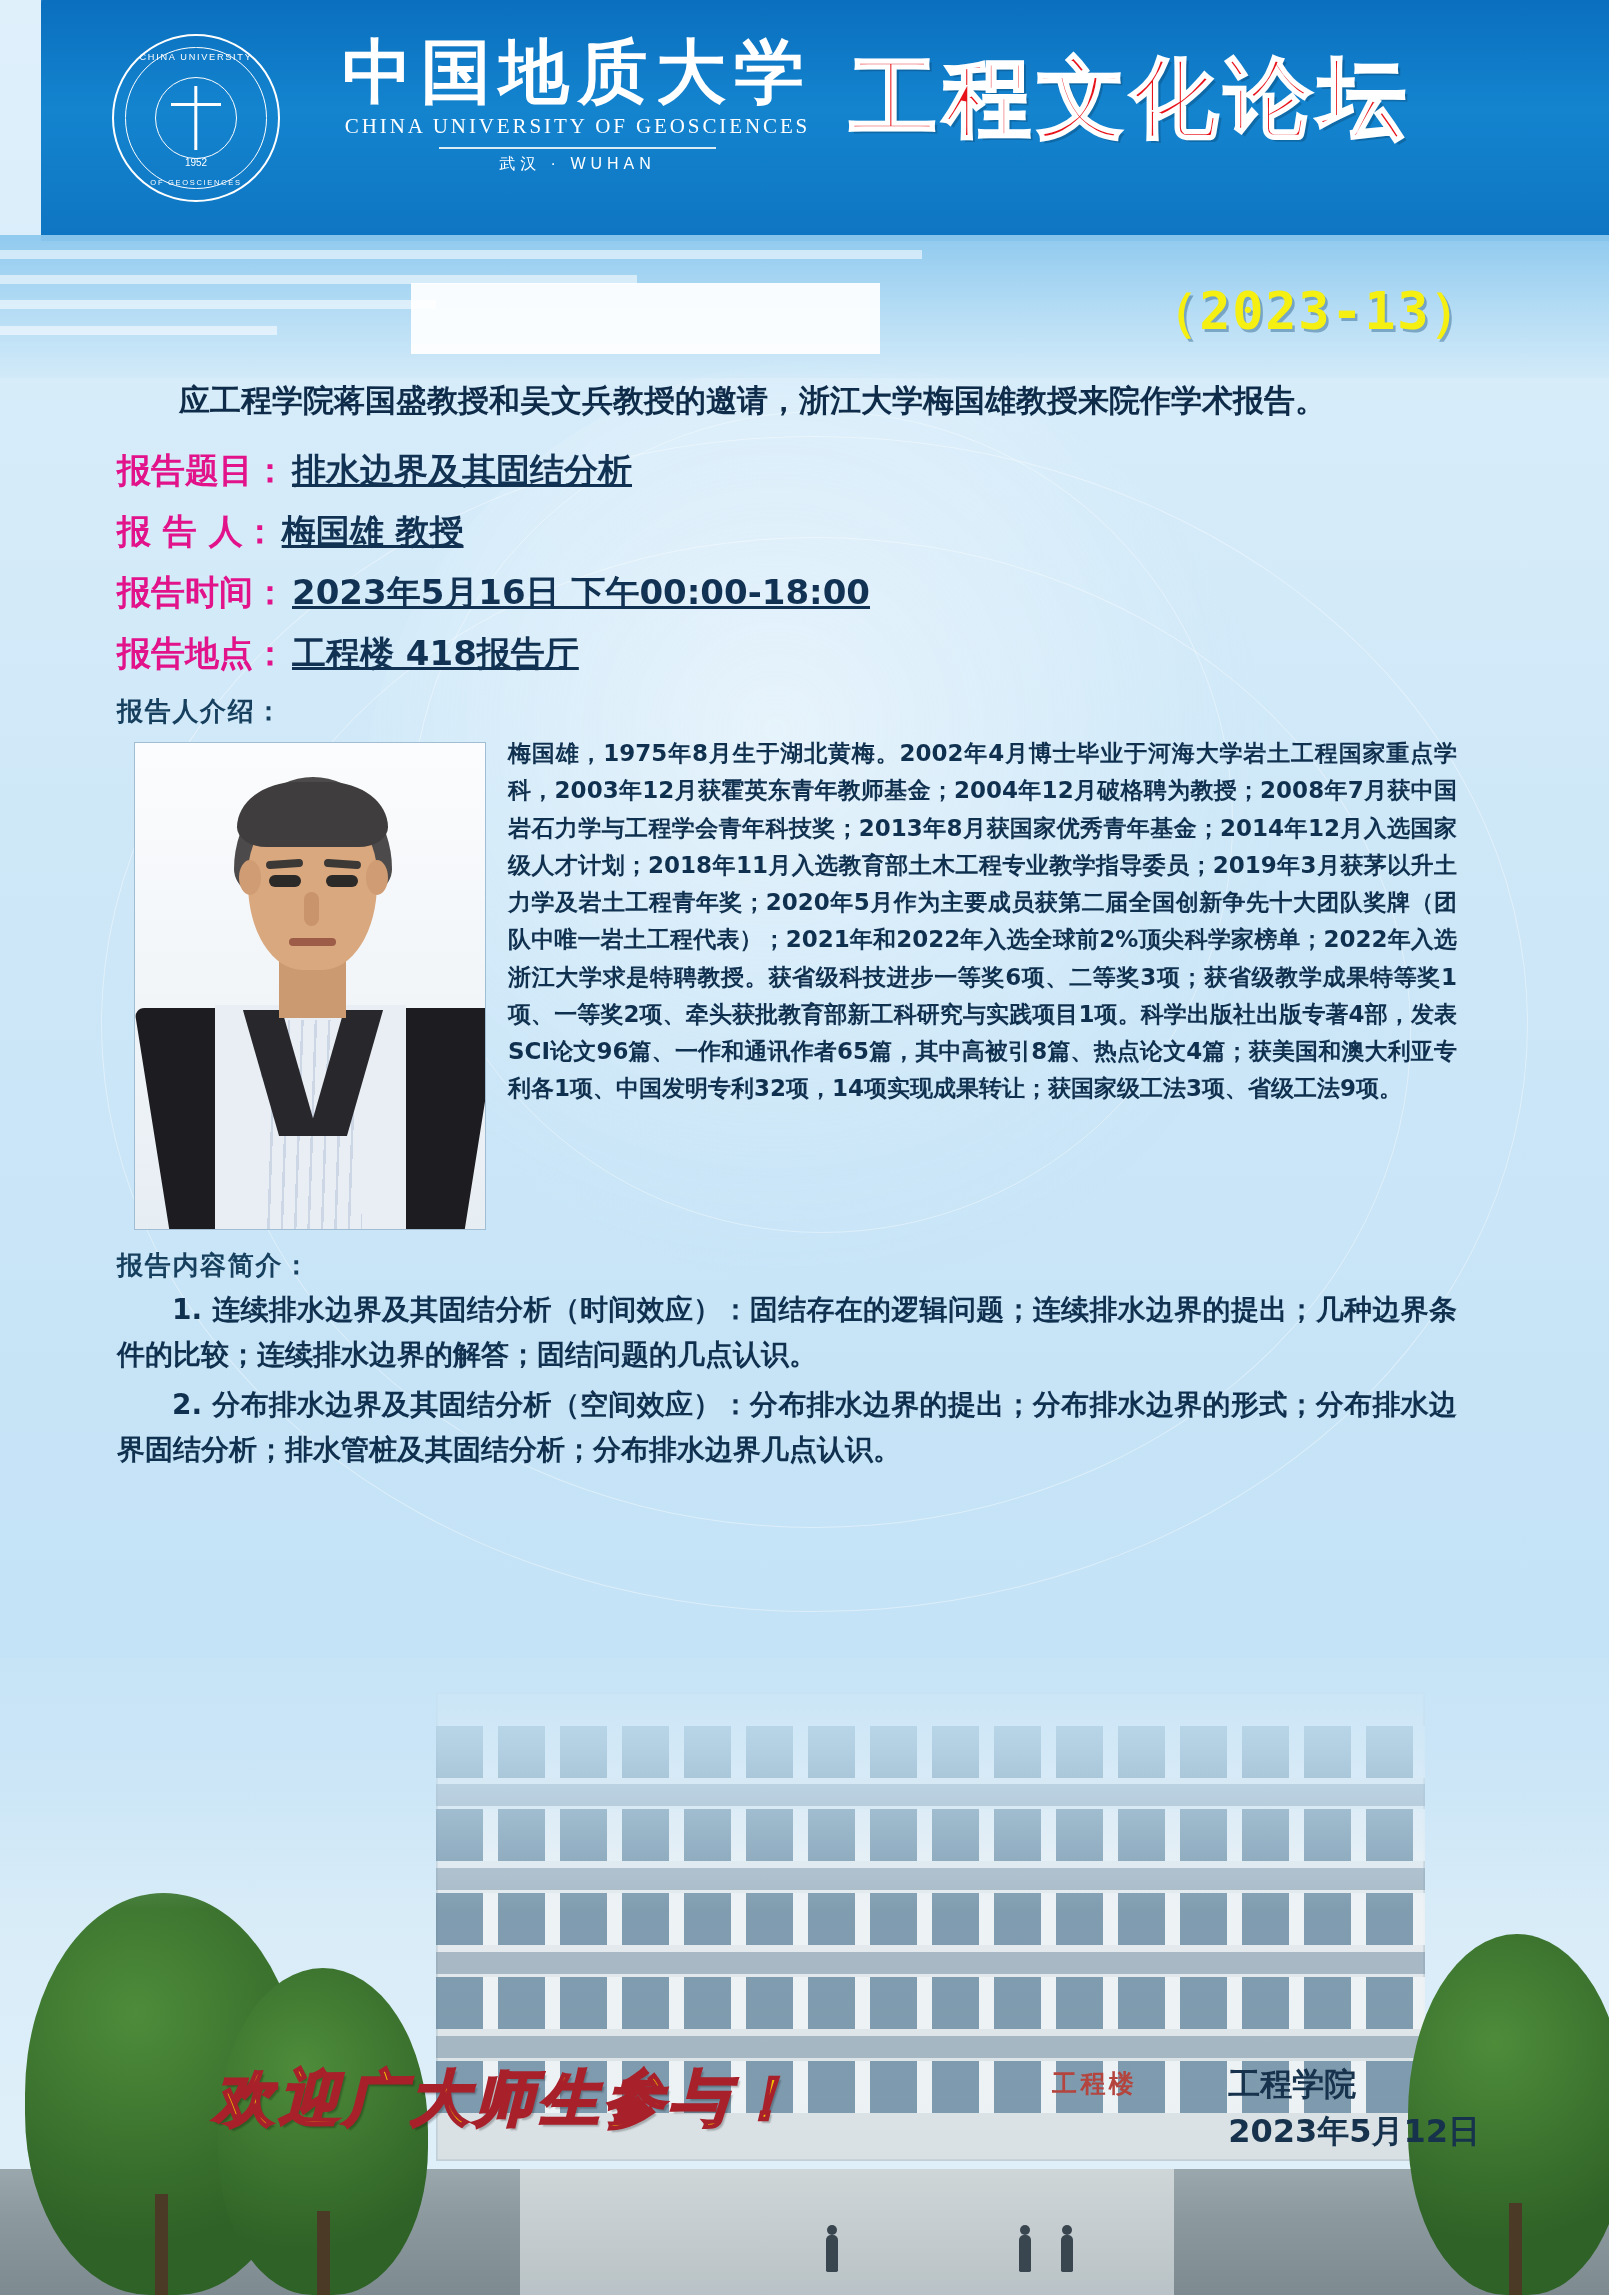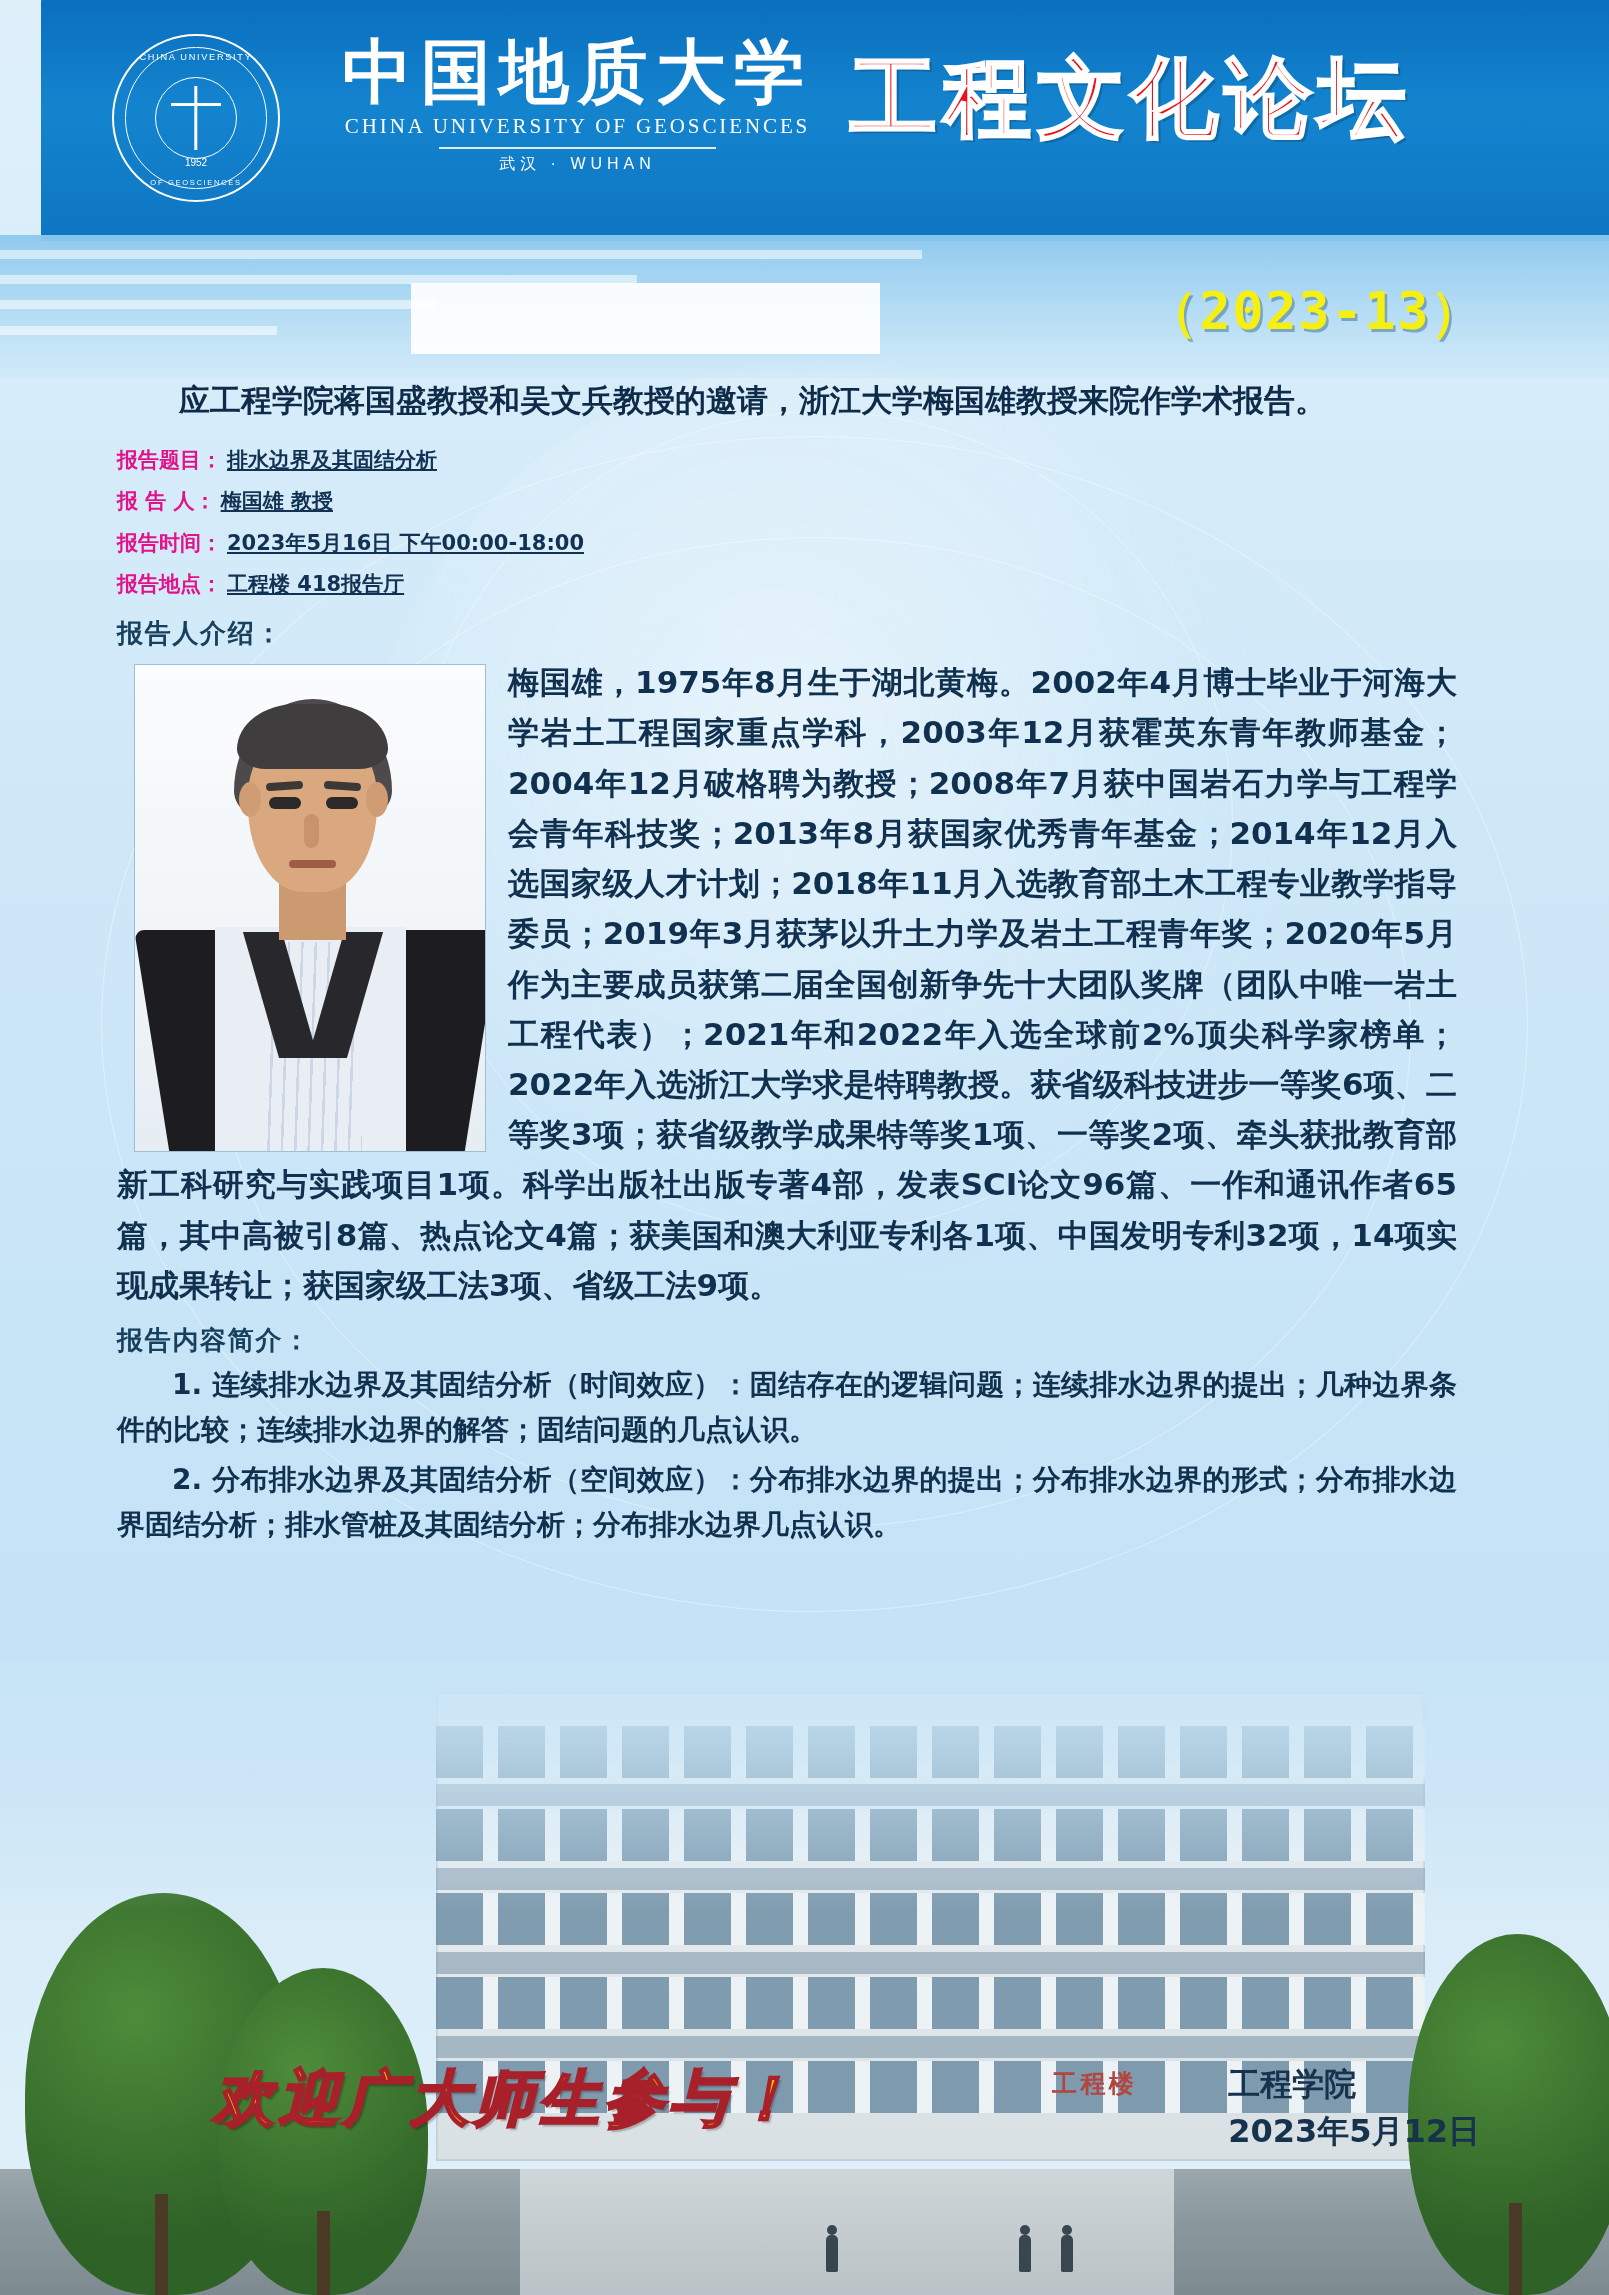--- a/index.html
+++ b/index.html
@@ -225,21 +225,21 @@
     text-indent: 62px;
     margin: 0 0 18.4px 0;
     color: #0e2c49;
   }
 
   .field-list { margin: 0 0 8.4px 0; }
   .field-row {
     display: flex;
     align-items: baseline;
     margin-bottom: 10px;
-    font-size: 21px;
+    font-size: 34px;
     font-weight: 700;
     line-height: 1.5;
   }
   .field-label {
     color: #e2128a;
     white-space: pre;
     margin-right: 5px;
     font-family: "DejaVu Sans", sans-serif;
   }
   .field-value {
@@ -251,21 +251,21 @@
   .section-head {
     font-size: 26px;
     font-weight: 700;
     color: #17405f;
     letter-spacing: 1.7px;
     margin: 15px 0 6.7px 0;
     font-family: "DejaVu Sans", sans-serif;
   }
 
   .bio-wrap {
-    font-size: 31px;
+    font-size: 23px;
     font-weight: 700;
     line-height: 1.62;
     color: #10304f;
     text-align: justify;
     font-family: "DejaVu Sans", sans-serif;
   }
   .portrait {
     float: left;
     width: 350px;
     height: 486px;

